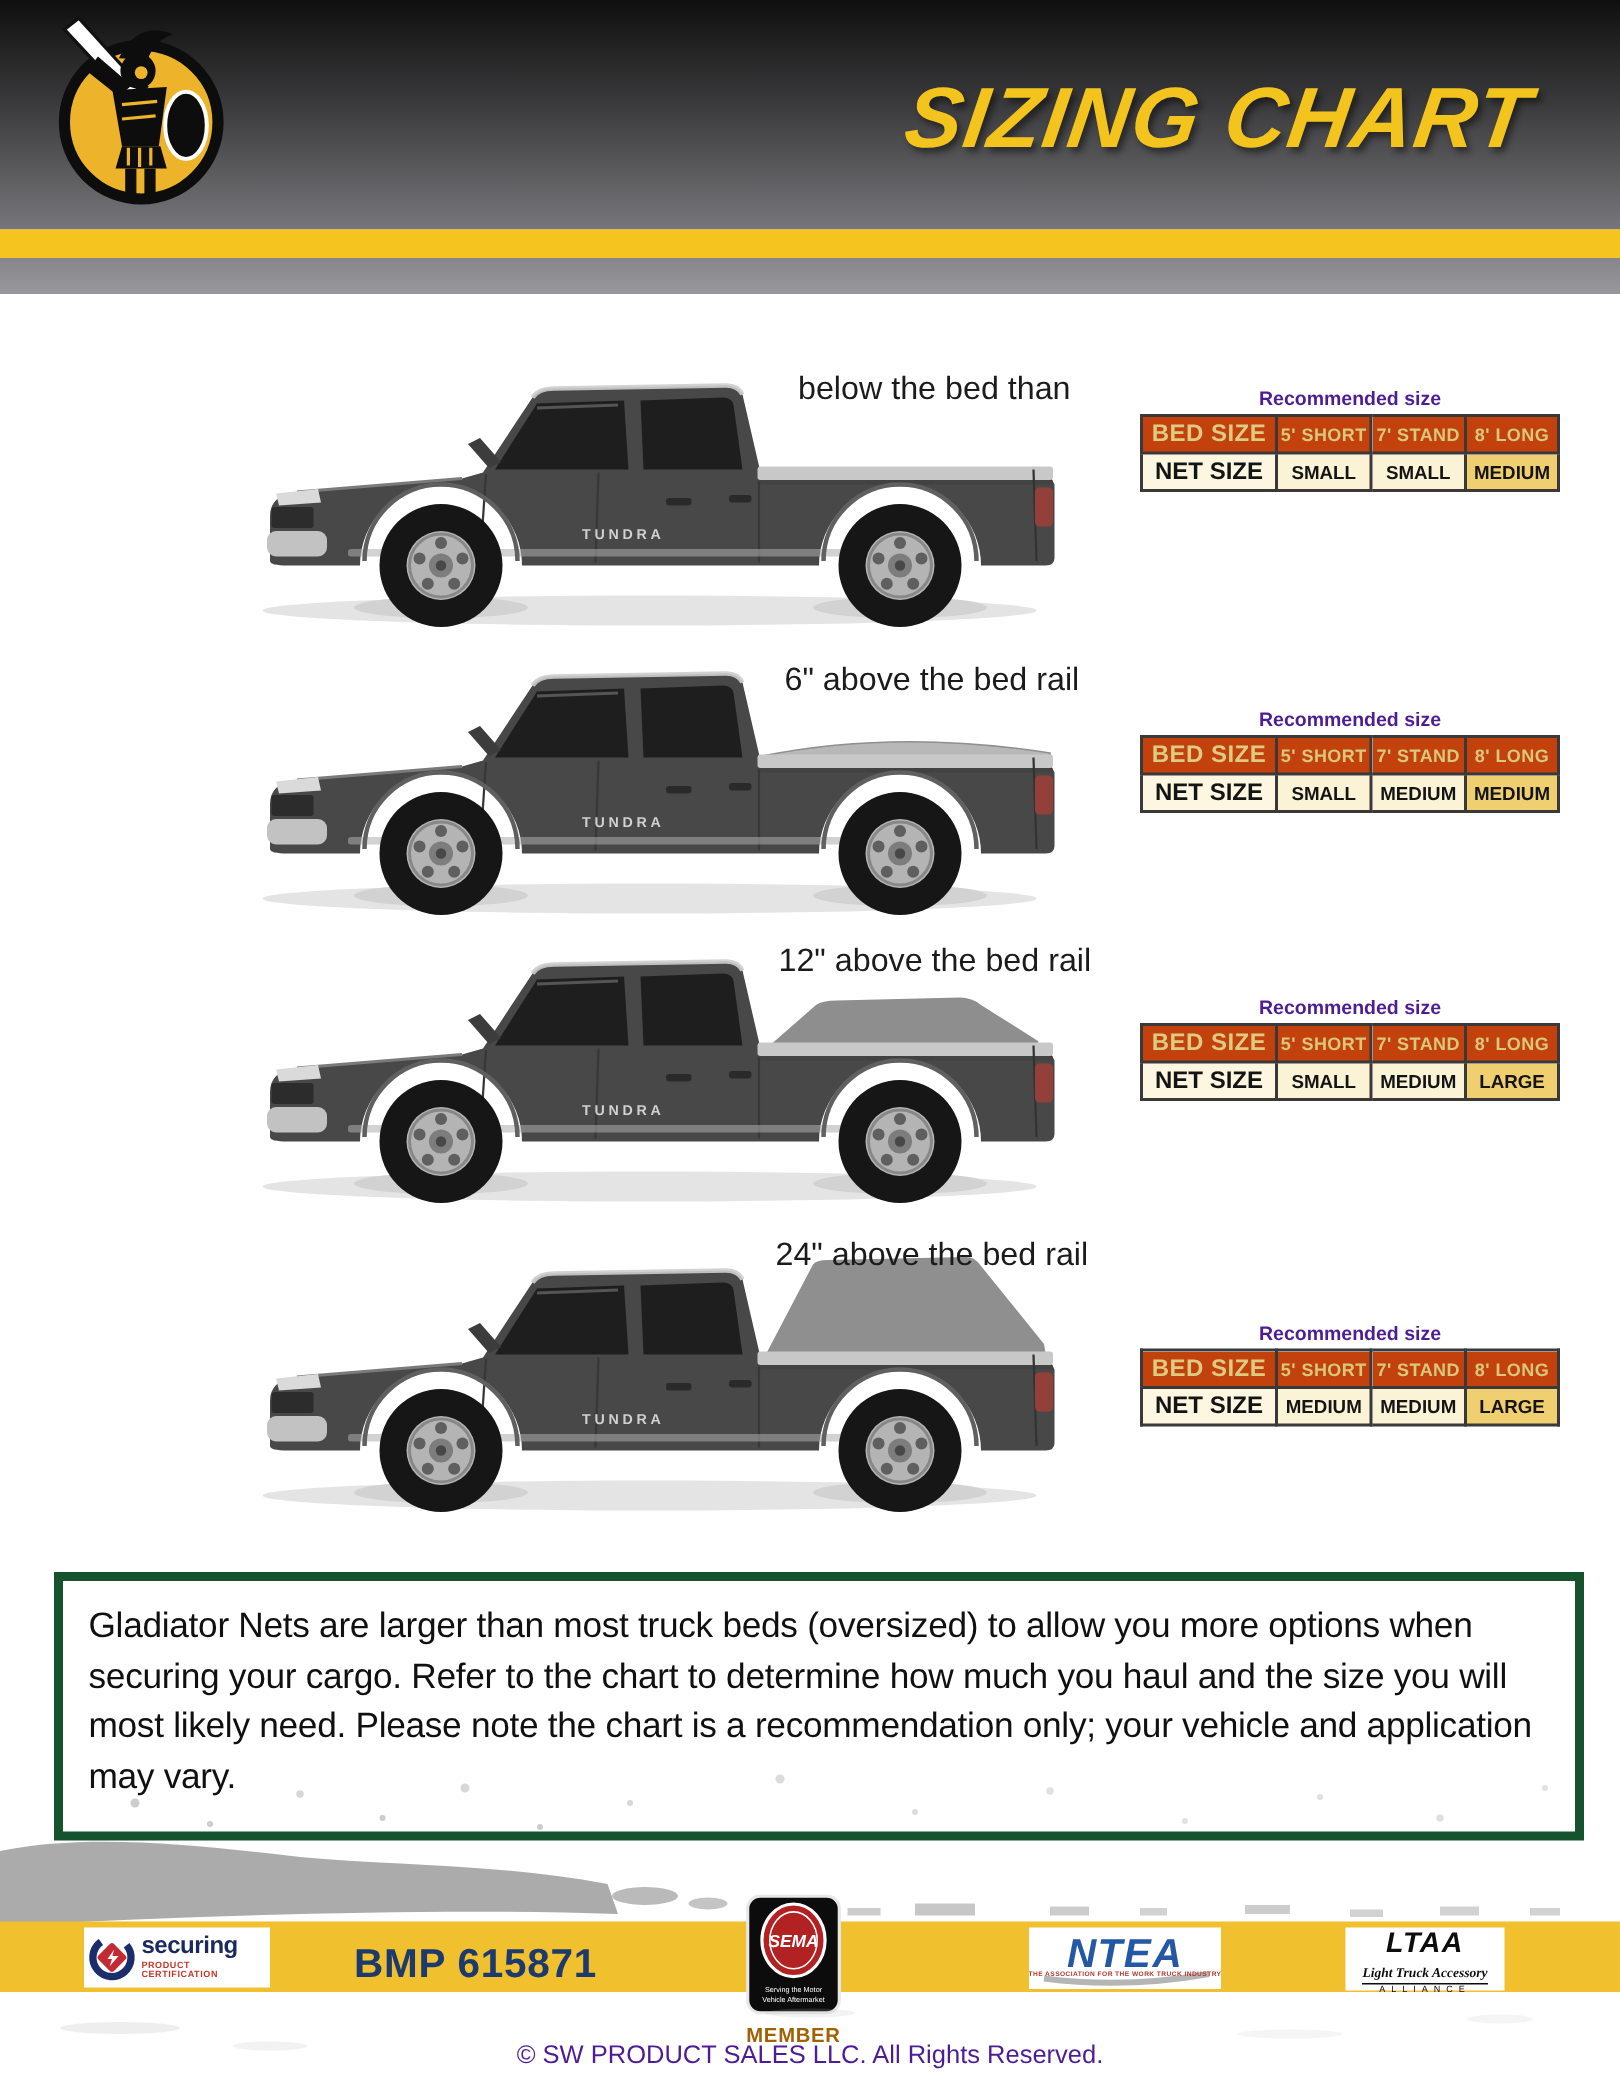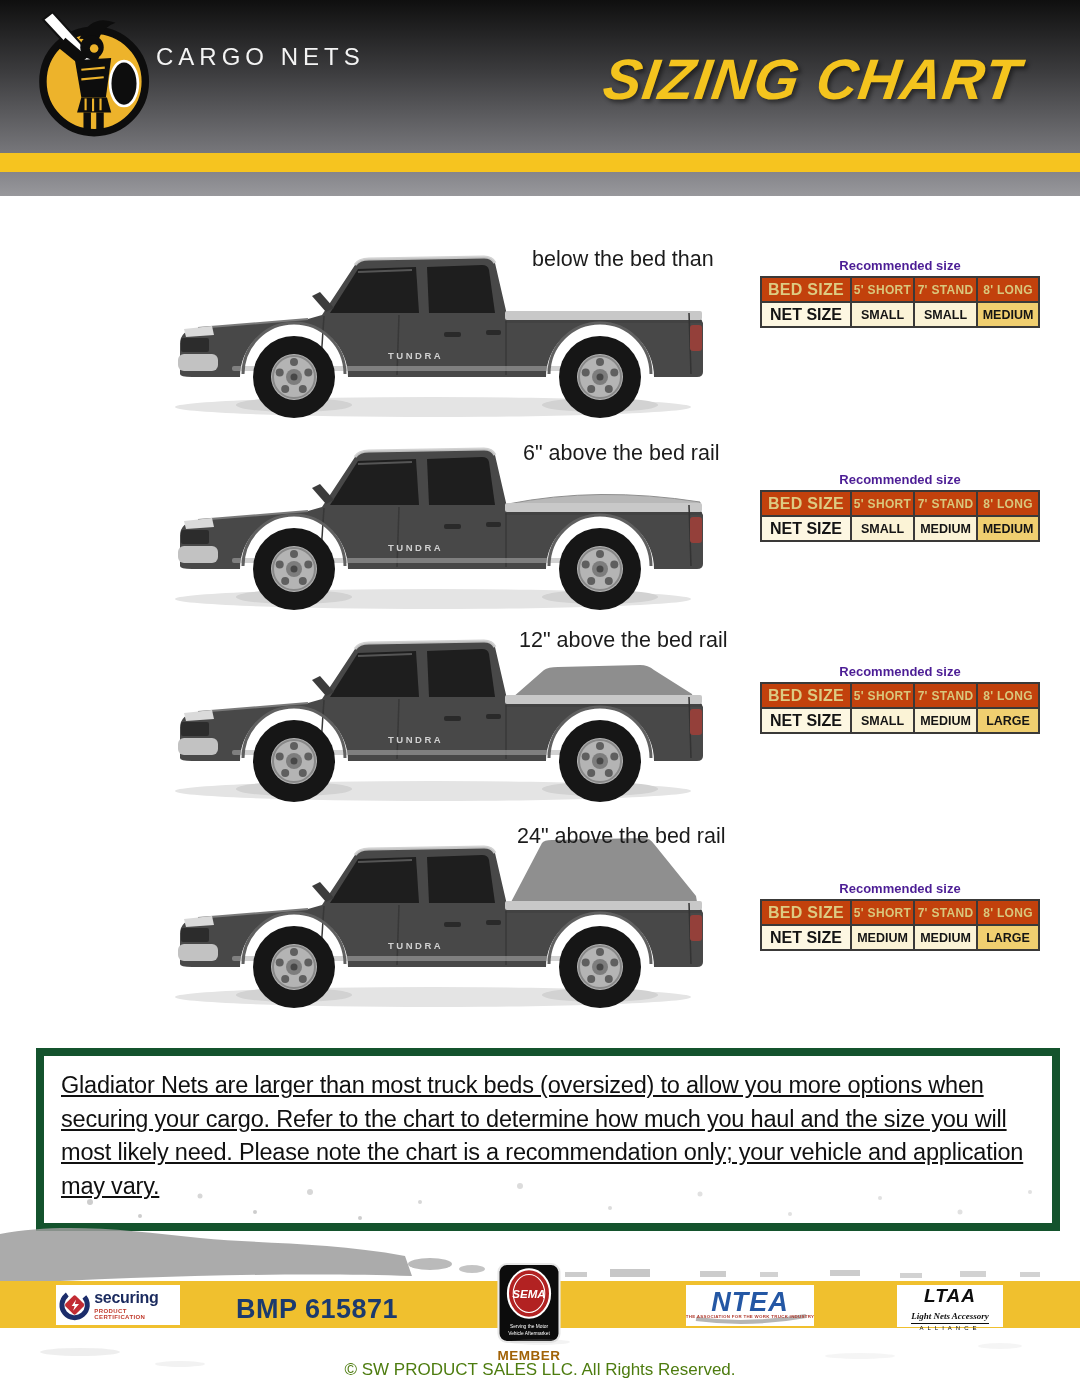--- a/index.html
+++ b/index.html
@@ -31,23 +31,23 @@
   table.rec-table{border-collapse:collapse;table-layout:fixed;width:278px;}
   table.rec-table td{border:2px solid #3a3938;text-align:center;height:21px;font-weight:bold;
                      overflow:hidden;white-space:nowrap;}
   tr.hdr td{background:#c2410c;color:#d9c77c;font-size:12px;letter-spacing:.3px;}
   tr.hdr td.first{font-size:16px;color:#ddcb82;}
   tr.val td{background:#fbf3d6;color:#141414;font-size:12.5px;}
   tr.val td.first{font-size:16px;background:#fdf7e2;}
   tr.val td.gold{background:#f0cf70;}
 
   
-  .note-box{position:absolute;left:36px;top:1048px;width:974px;border:8px solid #14532d;
+  .note-box{position:absolute;left:36px;top:1048px;width:974px;border:6px solid #14532d;
             padding:13px 17px 20px 17px;font-size:23.5px;line-height:1.43;color:#101010;
-            letter-spacing:-.2px;background:#fff;text-decoration:underline;}
+            letter-spacing:-.2px;background:#fff;}
 
   
   .grunge{position:absolute;left:0;top:1172px;width:1080px;height:112px;}
   .grunge-bottom{position:absolute;left:0;top:1334px;width:1080px;height:62px;}
   .footer-stripe{position:absolute;left:0;top:1281px;width:1080px;height:47px;background:#f0c02e;}
 
   .benchmark-box{position:absolute;left:56px;top:1285px;width:120px;height:40px;background:#fff;
                  display:flex;align-items:center;gap:3px;padding:0 2px;}
   .benchmark-txt{line-height:1;}
   .benchmark-name{font-size:16px;font-weight:900;color:#1a2a5e;letter-spacing:-.3px;}
@@ -63,21 +63,21 @@
   .ltaa-box{position:absolute;left:897px;top:1285px;width:106px;height:41px;background:#fff;
             text-align:center;padding-top:1px;}
   .ltaa-name{font-size:19px;font-weight:900;font-style:italic;color:#0d0d0d;line-height:1;
              letter-spacing:1px;}
   .ltaa-line1{font-family:"Liberation Serif",serif;font-weight:bold;font-style:italic;
               font-size:9px;color:#0d0d0d;border-bottom:1px solid #0d0d0d;display:inline-block;
               padding-bottom:1px;line-height:1.2;}
   .ltaa-line2{font-size:6px;color:#0d0d0d;letter-spacing:4px;margin-top:1px;}
 
   .copyright{position:absolute;left:0;top:1360px;width:1080px;text-align:center;
-             font-size:17px;color:#4d7c0f;}
+             font-size:17px;color:#4c1d95;}
 </style>
 </head>
 <body>
 
 <svg style="position:absolute;width:0;height:0" aria-hidden="true">
   <defs>
     <g id="truck-base">
       <ellipse cx="285" cy="179" rx="258" ry="10" fill="#e4e4e4"></ellipse>
       <ellipse cx="146" cy="177" rx="58" ry="7" fill="#d2d2d2"></ellipse>
       <ellipse cx="452" cy="177" rx="58" ry="7" fill="#d2d2d2"></ellipse>
@@ -147,21 +147,20 @@
       <path d="M44,52 L78,50 L73,87 L50,87 Z" fill="#0d0d0d"></path>
       <path d="M50,61 L72,59" stroke="#edb32b" stroke-width="2"></path>
       <path d="M50,70 L71,68" stroke="#edb32b" stroke-width="2"></path>
       <ellipse cx="90" cy="74" rx="13" ry="21" fill="#0d0d0d" stroke="#fff" stroke-width="2.5"></ellipse>
       <path d="M50,87 L74,87 L78,101 L46,101 Z" fill="#0d0d0d"></path>
       <path d="M54,88 L54,99 M61,88 L61,100 M68,88 L68,99" stroke="#edb32b" stroke-width="2"></path>
       <rect x="52" y="101" width="7" height="17" fill="#0d0d0d"></rect>
       <rect x="64" y="101" width="7" height="17" fill="#0d0d0d"></rect>
     </svg>
     <div class="brand-text">
-      <div class="brand-sub">CARGO NETS</div>
     </div>
     <div class="sizing-title">SIZING CHART</div>
   </div>
   <div class="stripe-yellow"></div>
   <div class="stripe-gray"></div>
 
   <svg class="truck" style="top:228px" viewBox="0 0 566 200">
     <use href="#truck-base"></use>
   </svg>
   <div class="truck-label" style="left:532px;top:247px">below the bed than</div>
@@ -346,21 +345,21 @@
   <div class="ntea-box">
     <svg width="128" height="41" viewBox="0 0 128 41">
       <path d="M10,34 Q64,41 120,31" stroke="#a2a2a2" stroke-width="4" fill="none" opacity=".8"></path>
       <text x="64" y="26" text-anchor="middle" font-size="27" font-style="italic" font-weight="bold" fill="#2457a4" letter-spacing="1" font-family="Liberation Sans, sans-serif">NTEA</text>
       <text x="64" y="32.5" text-anchor="middle" font-size="4.4" font-weight="bold" fill="#b03a2e" letter-spacing=".3" font-family="Liberation Sans, sans-serif">THE ASSOCIATION FOR THE WORK TRUCK INDUSTRY</text>
     </svg>
   </div>
 
   <div class="ltaa-box">
     <div class="ltaa-name">LTAA</div>
-    <div class="ltaa-line1">Light Nets Accessory</div>
+    <div class="ltaa-line1">Light Truck Accessory</div>
     <div class="ltaa-line2">ALLIANCE</div>
   </div>
 
   <svg class="grunge-bottom" viewBox="0 0 1080 62">
     <ellipse cx="80" cy="18" rx="40" ry="4" fill="#bdbdbd" opacity=".25"></ellipse>
     <ellipse cx="180" cy="30" rx="25" ry="3" fill="#bdbdbd" opacity=".2"></ellipse>
     <ellipse cx="540" cy="8" rx="30" ry="3" fill="#bdbdbd" opacity=".18"></ellipse>
     <ellipse cx="860" cy="22" rx="35" ry="3" fill="#bdbdbd" opacity=".15"></ellipse>
     <ellipse cx="1000" cy="12" rx="22" ry="3" fill="#bdbdbd" opacity=".15"></ellipse>
   </svg>

